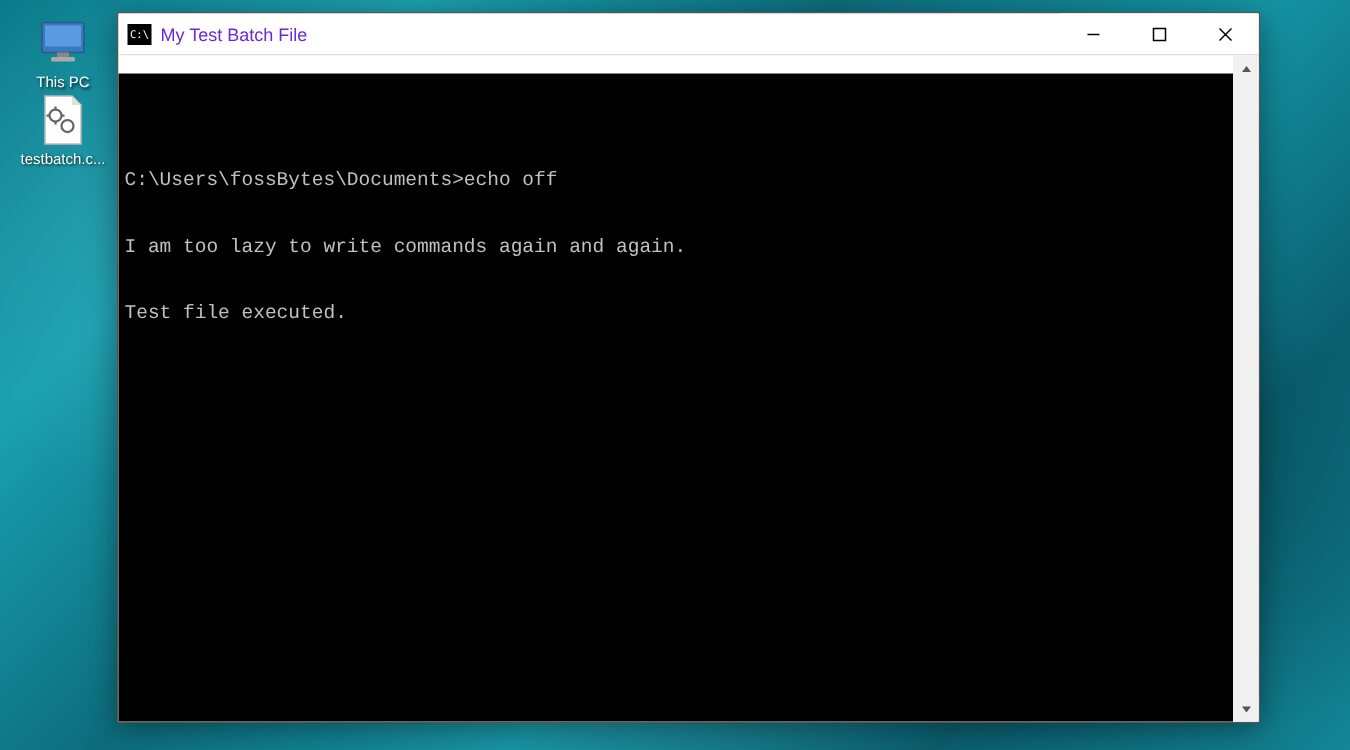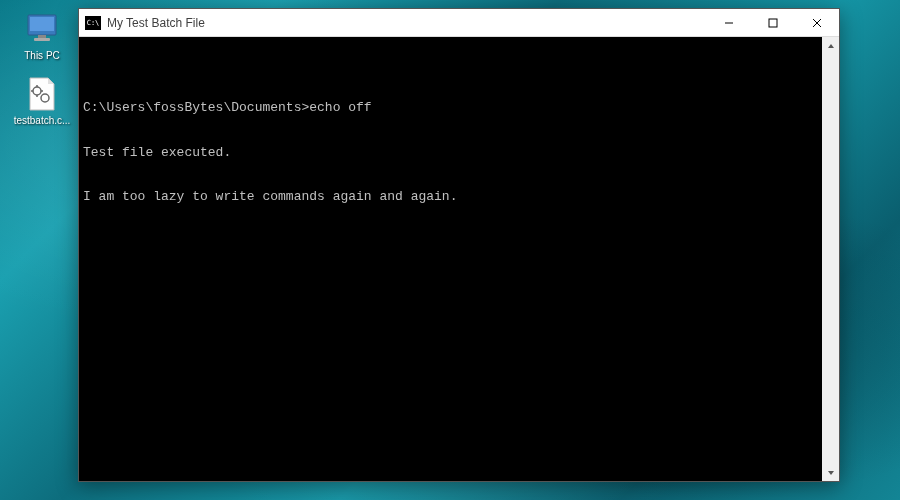--- a/index.html
+++ b/index.html
@@ -20,21 +20,20 @@
         radial-gradient(ellipse 500px 250px at 80% 70%, rgba(0,40,50,0.3), transparent 60%),
         radial-gradient(ellipse 400px 200px at 50% 90%, rgba(255,255,255,0.05), transparent 60%);
     }
     
     .desktop-icons {
       position: absolute;
       top: 10px;
       left: 14px;
       display: flex;
       flex-direction: column;
-      gap: 14px;
     }
     .desktop-icon {
       width: 56px;
       display: flex;
       flex-direction: column;
       align-items: center;
       cursor: pointer;
     }
     .desktop-icon .ic {
       width: 38px;
@@ -80,21 +79,21 @@
       font-size: 7px;
       font-family: Consolas, monospace;
       display: flex;
       align-items: center;
       justify-content: center;
       margin-right: 6px;
       letter-spacing: 0;
     }
     .titlebar-title {
       font-size: 12px;
-      color: #404040;
+      color: #6d28d9;
       flex: 1;
     }
     .win-controls {
       display: flex;
       height: 100%;
     }
     .win-btn {
       width: 44px;
       height: 100%;
       display: flex;
@@ -112,21 +111,21 @@
     .console-content {
       flex: 1;
       background: #000;
       color: #c0c0c0;
       font-family: Consolas, "Courier New", monospace;
       font-size: 13px;
       padding: 4px 4px;
       line-height: 1.15;
       white-space: pre;
       overflow: hidden;
-      margin: 0 0 0 0;
+      margin: 12px 0 0 0;
     }
     .console-line { display: block; }
     .scrollbar {
       width: 17px;
       background: #f0f0f0;
       display: flex;
       flex-direction: column;
       justify-content: space-between;
       align-items: center;
     }
@@ -195,22 +194,22 @@
             <line x1="1" y1="1" x2="9" y2="9" stroke="#000" stroke-width="1"></line>
             <line x1="9" y1="1" x2="1" y2="9" stroke="#000" stroke-width="1"></line>
           </svg>
       </div>
     </div>
   </div>
   <div class="console-body">
     <div class="console-content">
       <span class="console-line"></span>
       <span class="console-line">C:\Users\fossBytes\Documents&gt;echo off</span>
+      <span class="console-line">I am too lazy to write commands again and again.</span>
       <span class="console-line">Test file executed.</span>
-      <span class="console-line">I am too lazy to write commands again and again.</span>
     </div>
     <div class="scrollbar">
       <div class="scroll-arrow">
         <svg width="8" height="6">
             <path d="M4 1 L7 5 L1 5 Z" fill="#555"></path>
           </svg>
       </div>
       <div class="scroll-track"></div>
       <div class="scroll-arrow">
         <svg width="8" height="6">

